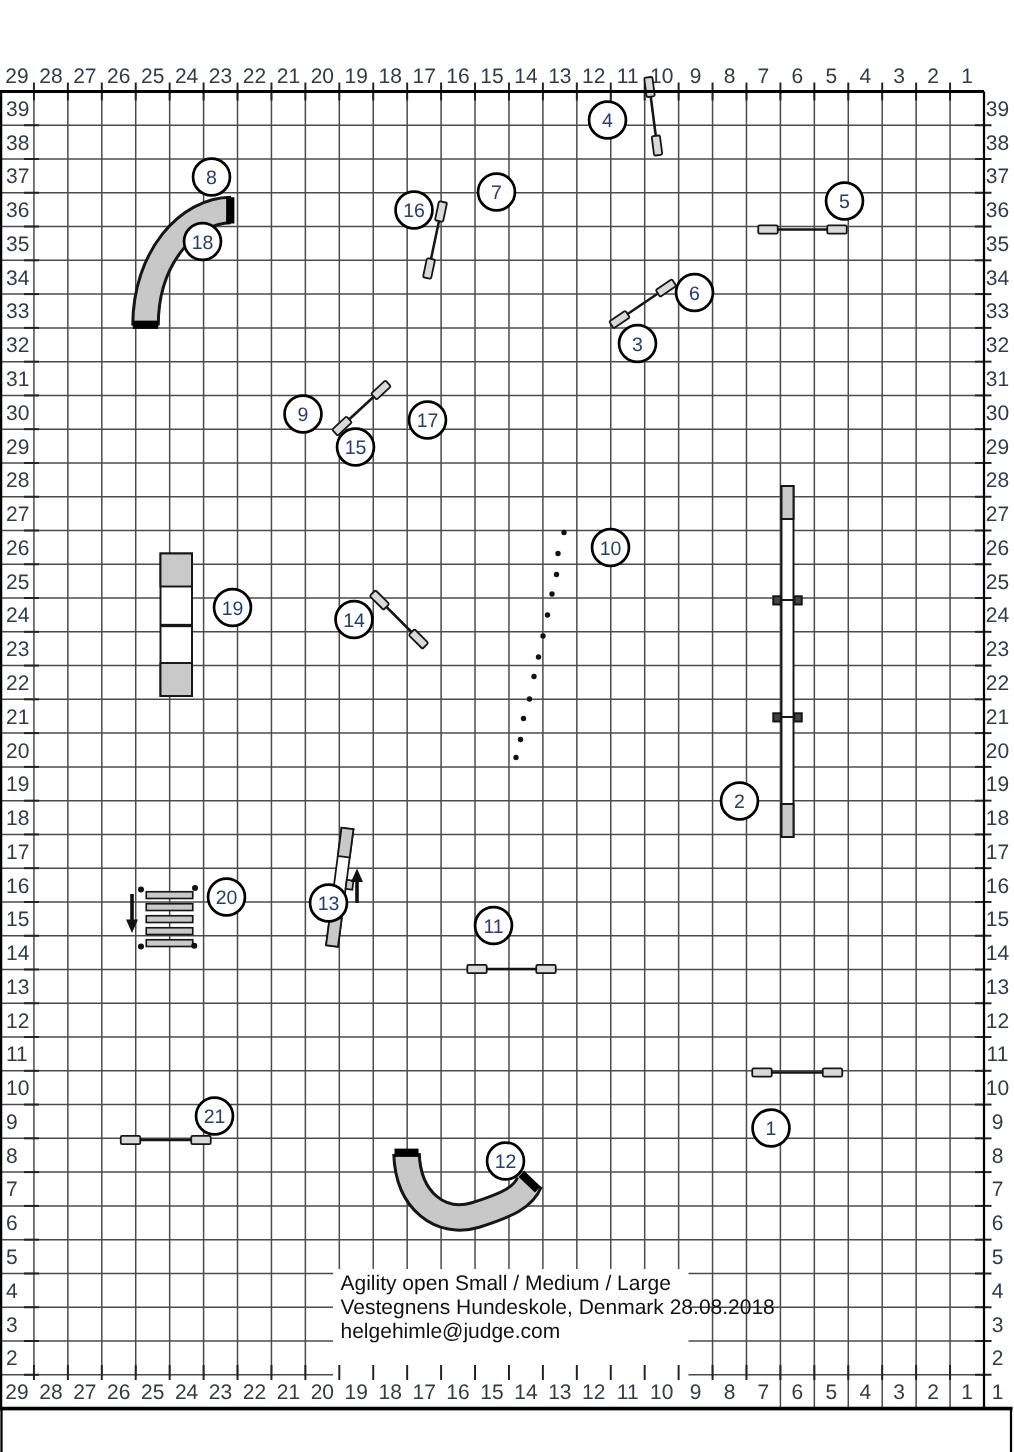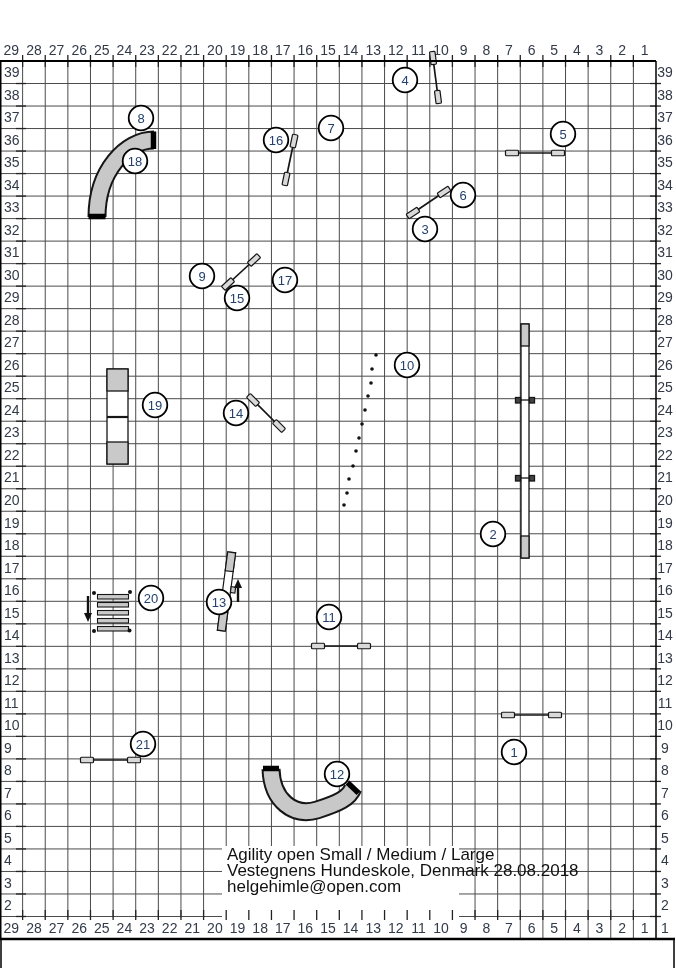--- a/index.html
+++ b/index.html
@@ -1,20 +1,20 @@
 <!DOCTYPE html>
 <html><head>
 <meta charset="utf-8">
 <style>
   html,body{margin:0;padding:0;background:#fff;}
   .stage{position:relative;width:676px;height:968px;background:#fff;overflow:hidden;
          font-family:"Liberation Sans", sans-serif;margin-top:41px;}
   .stage svg{position:absolute;left:0;top:0;}
   svg text{font-family:"Liberation Sans", sans-serif;}
-  .info{position:absolute;left:227px;top:806px;width:232px;font-size:17px;line-height:16.2px;
+  .info{position:absolute;left:227px;top:806px;width:232px;font-size:14px;line-height:16.2px;
         color:#111;background:transparent;white-space:nowrap;}
 </style>
 </head>
 <body>
 
 <div class="stage">
   <svg id="course-svg" width="676" height="968" viewBox="0 0 676 968">
       <rect x="0" y="0" width="676" height="968" fill="#ffffff"></rect>
       <g stroke="#4b4b4b" stroke-width="1">
         <line x1="22.620689655172413" y1="20" x2="22.620689655172413" y2="898"></line>
@@ -562,15 +562,15 @@
         <line x1="0" y1="20" x2="656" y2="20" stroke-width="2"></line>
         <line x1="0.75" y1="20" x2="0.75" y2="898" stroke-width="1.5"></line>
         <line x1="656" y1="20" x2="656" y2="898" stroke-width="1.5"></line>
         <line x1="0" y1="898" x2="675" y2="898" stroke-width="2.5"></line>
         <rect x="1" y="898.5" width="673" height="65" stroke-width="1.5" fill="#fff"></rect>
       </g>
     </svg>
   <div class="info">
     <div>Agility open Small / Medium / Large</div>
     <div>Vestegnens Hundeskole, Denmark 28.08.2018</div>
-    <div>helgehimle@open.com</div>
+    <div>helgehimle@judge.com</div>
   </div>
 </div>
 
 </body></html>

